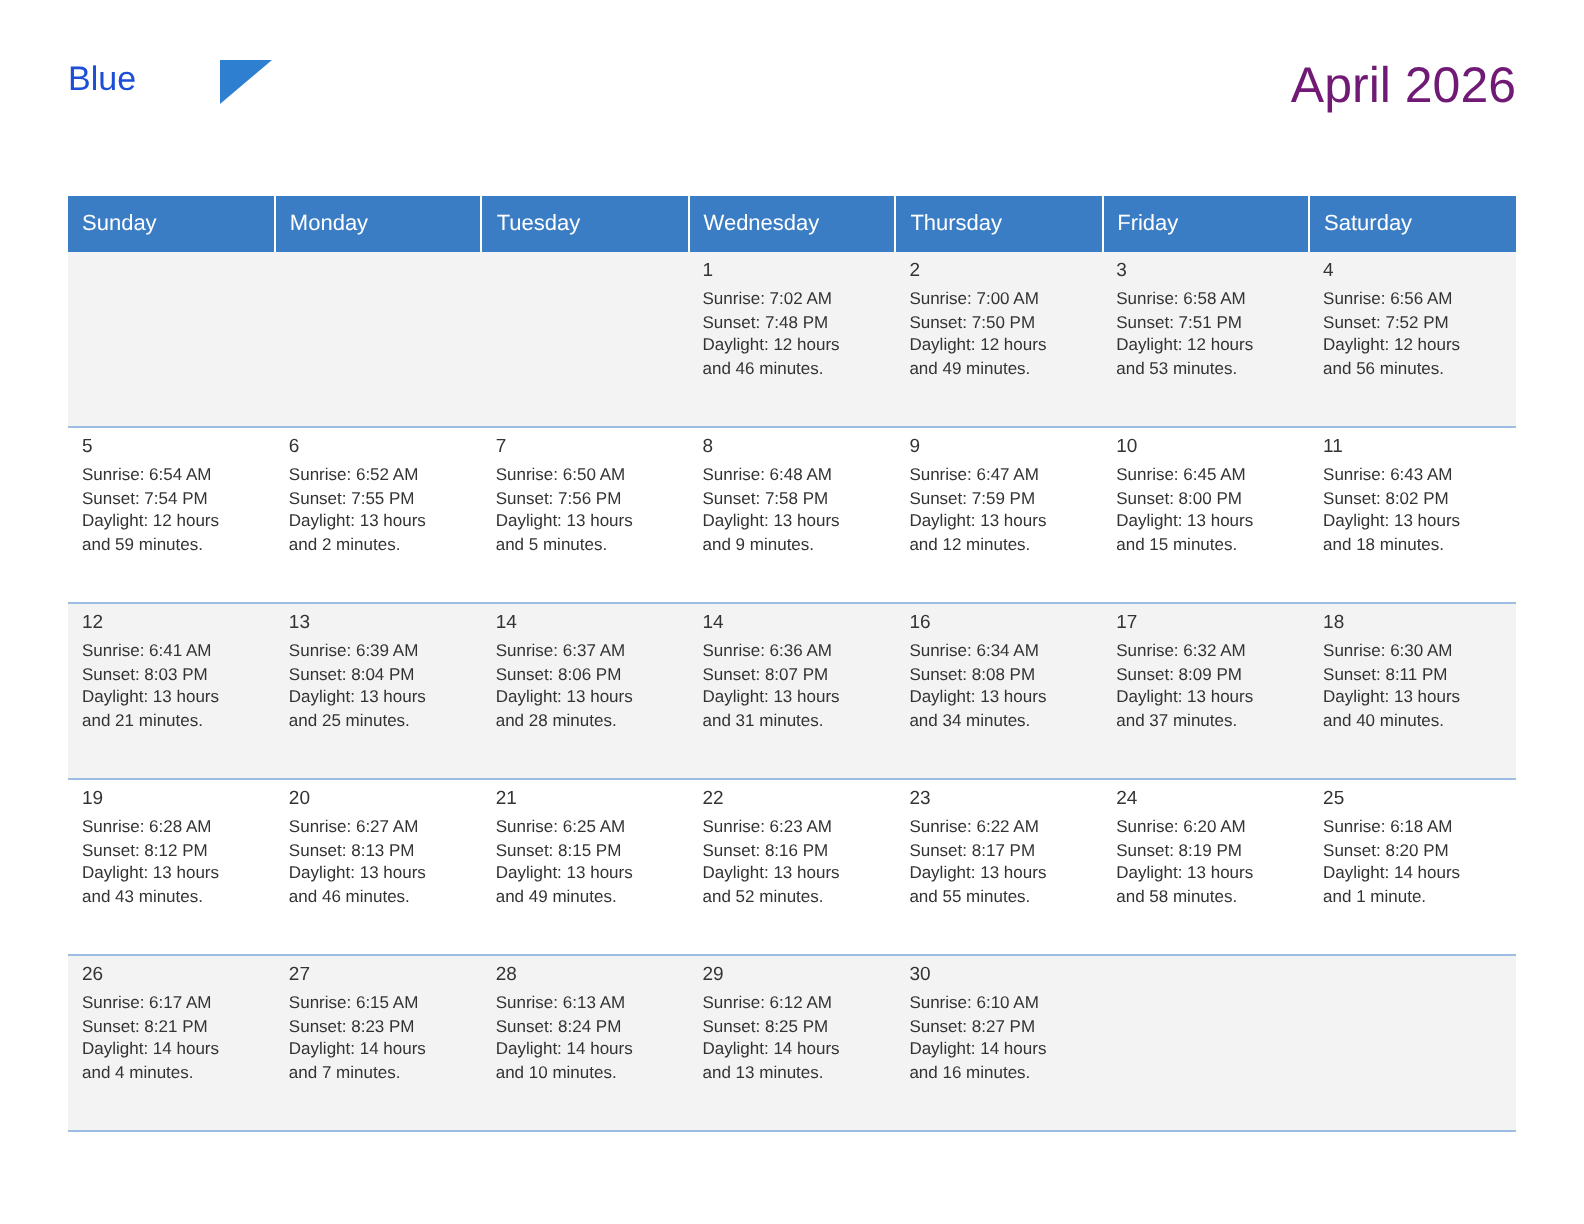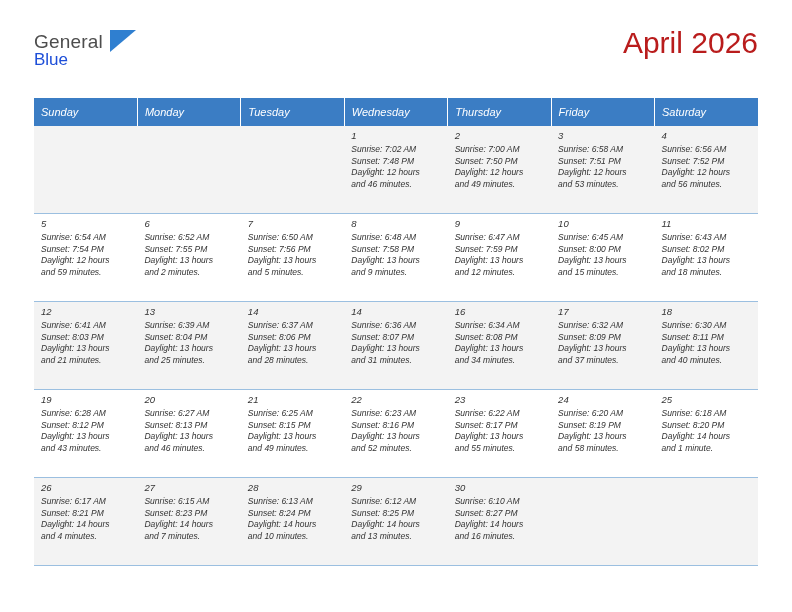--- a/index.html
+++ b/index.html
@@ -52,39 +52,38 @@
     width: 0;
     height: 0;
     border-left: 26px solid #2f7fd0;
     border-bottom: 22px solid transparent;
   }
   .title-block {
     text-align: right;
     flex: 1;
   }
   .month-title {
-    font-size: 30px;
-    color: #b91c1c;
+    font-size: 25px;
+    color: #701a75;
     line-height: 30px;
     font-weight: normal;
     margin: 0;
   }
   .location {
     font-size: 13px;
     color: #4d4d4d;
     margin-top: 12px;
     line-height: 16px;
   }
   
   .calendar {
     margin-top: 12px;
     width: 724px;
     border-collapse: collapse;
     table-layout: fixed;
-    font-style: italic;
   }
   .calendar th {
     background: #3b7dc4;
     color: #ffffff;
     font-size: 11px;
     font-weight: normal;
     text-align: left;
     padding: 5px 0 5px 7px;
     height: 18px;
     border-right: 1px solid #ffffff;
@@ -114,21 +113,20 @@
   .info-line { display: block; white-space: nowrap; }
 </style>
 </head>
 <body>
 
 <div class="page">
 
   <div class="header">
     <div class="logo">
       <div class="logo-flag"></div>
-      <div class="logo-general">General</div>
       <div class="logo-blue">Blue</div>
     </div>
     <div class="title-block">
       <h1 class="month-title">April 2026</h1>
     </div>
   </div>
 
   <table class="calendar">
     <thead>
       <tr>

